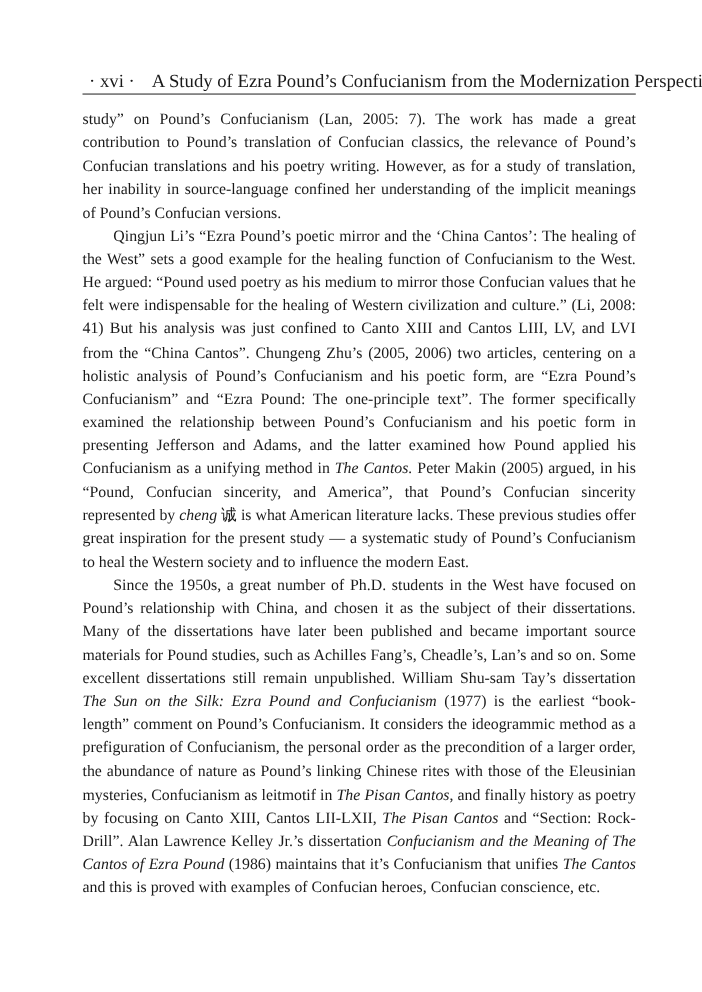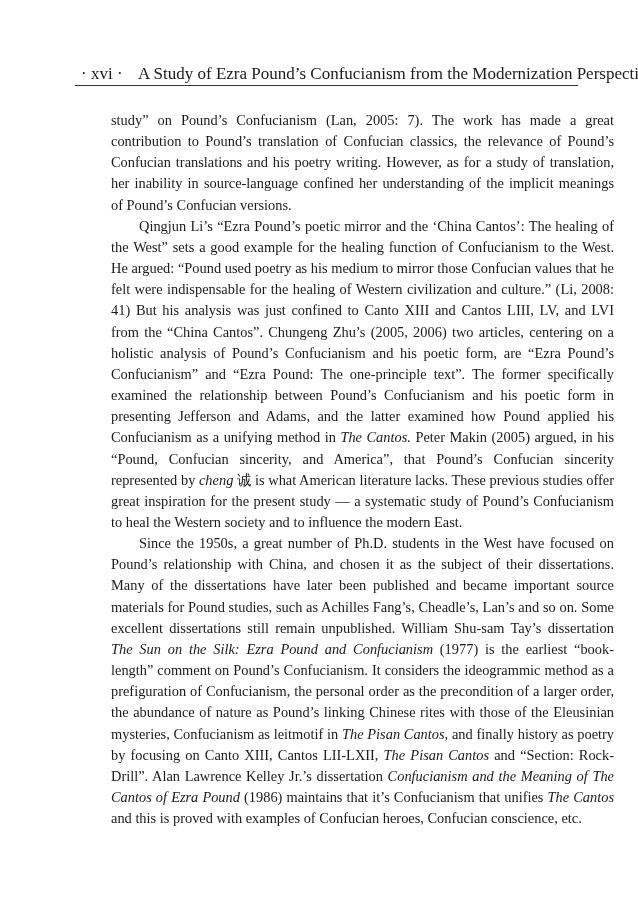--- a/index.html
+++ b/index.html
@@ -1,20 +1,20 @@
 <!DOCTYPE html>
 <html><head>
 <meta charset="utf-8">
 <style>
   html, body { margin: 0; padding: 0; background: #ffffff; }
   body { width: 638px; height: 902px; position: relative; overflow: hidden; font-family: "Liberation Serif", "DejaVu Serif", serif; color: #1a1a1a; }
   .header { position: absolute; left: 75px; top: 64px; width: 503px; height: 20px; font-size: 17px; line-height: 20px; white-space: nowrap; }
   .header .pn { display: inline-block; width: 63px; padding-left: 6px; box-sizing: border-box; }
   .header .rule { position: absolute; left: 0; right: 0; top: 21px; border-top: 1.3px solid #333; }
-  .body { position: absolute; left: 75px; top: 110px; width: 503px; font-size: 14.4px; line-height: 21.15px; text-align: justify; margin-left: 36px; }
+  .body { position: absolute; left: 75px; top: 99px; width: 503px; font-size: 14.4px; line-height: 21.15px; text-align: justify; }
   .body p { margin: 0; text-indent: 0; }
   .body p.ind { text-indent: 28px; }
   .body i { }
 </style>
 </head>
 <body>
 
 <div class="header">
   <span class="pn">· xvi ·</span><span>A Study of Ezra Pound’s Confucianism from the Modernization Perspective</span>
   <div class="rule"></div>

